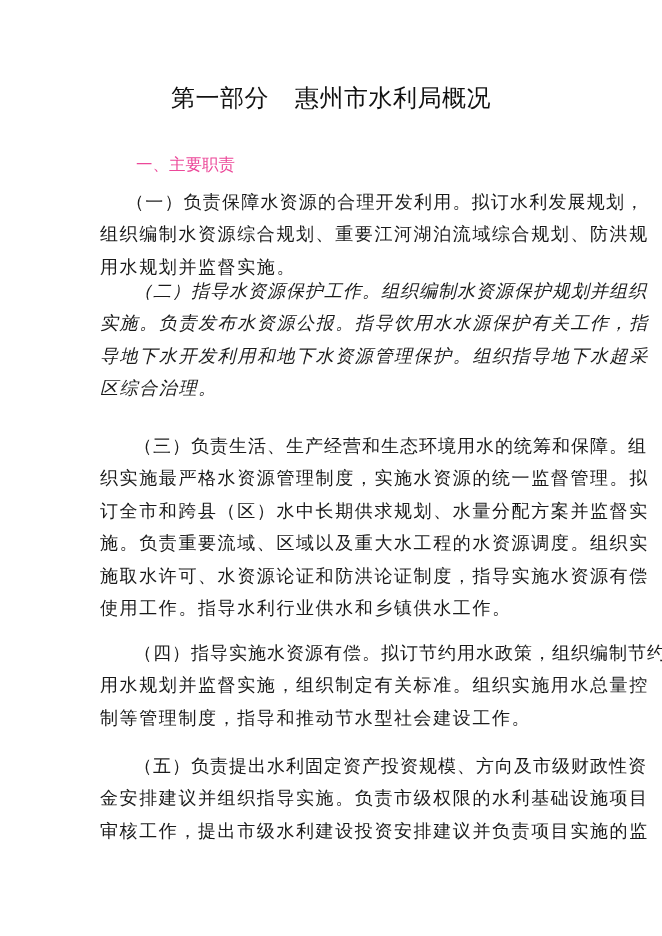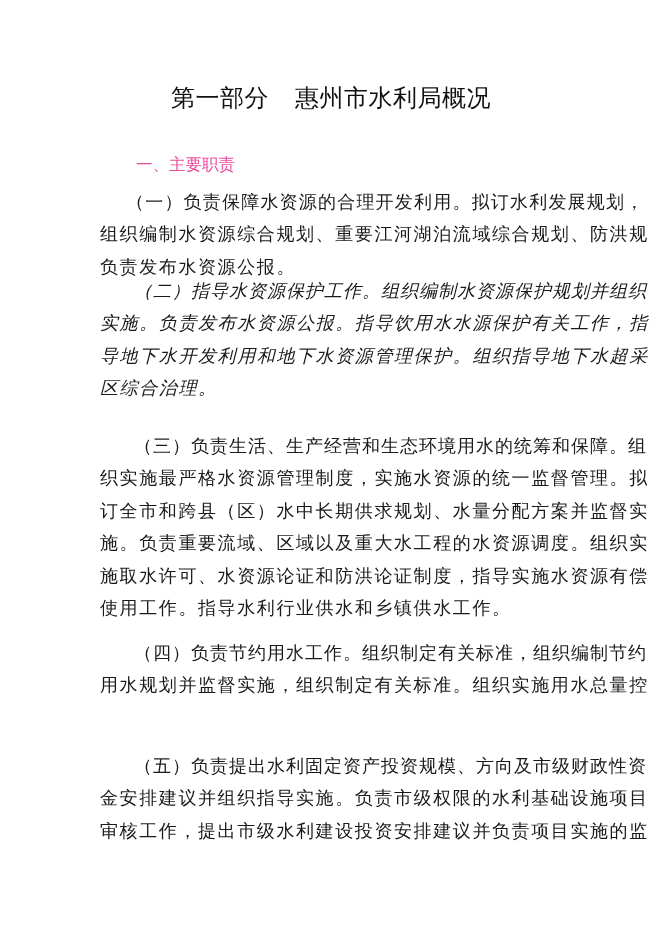--- a/index.html
+++ b/index.html
@@ -69,42 +69,43 @@
 
   <h1 class="title" style="margin:0;">
     <span>第一部分</span><span class="gap"></span><span>惠州市水利局概况</span>
   </h1>
 
   <h2 class="section-heading" style="margin:0;">一、主要职责</h2>
 
   <div class="body-text" style="top:186px;">
     <span class="line" style="padding-left:26px; letter-spacing:1.2px;">（一）负责保障水资源的合理开发利用。拟订水利发展规划，</span>
     <span class="line">组织编制水资源综合规划、重要江河湖泊流域综合规划、防洪规</span>
-    <span class="line last">负责发布水资源公报。</span>
+    <span class="line last">用水规划并监督实施。</span>
   </div>
 
   <div class="body-text" style="top:275px;font-style:italic;">
     <span class="line" style="padding-left:34px; letter-spacing:1.0px;">（二）指导水资源保护工作。组织编制水资源保护规划并组织</span>
     <span class="line">实施。负责发布水资源公报。指导饮用水水源保护有关工作，指</span>
     <span class="line">导地下水开发利用和地下水资源管理保护。组织指导地下水超采</span>
     <span class="line last">区综合治理。</span>
   </div>
 
   <div class="body-text" style="top:430px;">
     <span class="line" style="padding-left:34px; letter-spacing:1.0px;">（三）负责生活、生产经营和生态环境用水的统筹和保障。组</span>
     <span class="line">织实施最严格水资源管理制度，实施水资源的统一监督管理。拟</span>
     <span class="line">订全市和跨县（区）水中长期供求规划、水量分配方案并监督实</span>
     <span class="line">施。负责重要流域、区域以及重大水工程的水资源调度。组织实</span>
     <span class="line">施取水许可、水资源论证和防洪论证制度，指导实施水资源有偿</span>
     <span class="line last">使用工作。指导水利行业供水和乡镇供水工作。</span>
   </div>
 
   <div class="body-text" style="top:637px;">
-    <span class="line" style="padding-left:34px; letter-spacing:1.0px;">（四）负责节约用水工作。组织制定有关标准，组织编制节约</span>
+    <span class="line" style="padding-left:34px; letter-spacing:1.0px;">（四）指导实施水资源有偿。拟订节约用水政策，组织编制节约</span>
     <span class="line">用水规划并监督实施，组织制定有关标准。组织实施用水总量控</span>
+    <span class="line last">制等管理制度，指导和推动节水型社会建设工作。</span>
   </div>
 
   <div class="body-text" style="top:750px;">
     <span class="line" style="padding-left:34px; letter-spacing:1.0px;">（五）负责提出水利固定资产投资规模、方向及市级财政性资</span>
     <span class="line">金安排建议并组织指导实施。负责市级权限的水利基础设施项目</span>
     <span class="line">审核工作，提出市级水利建设投资安排建议并负责项目实施的监</span>
   </div>
 
 </div>
 

